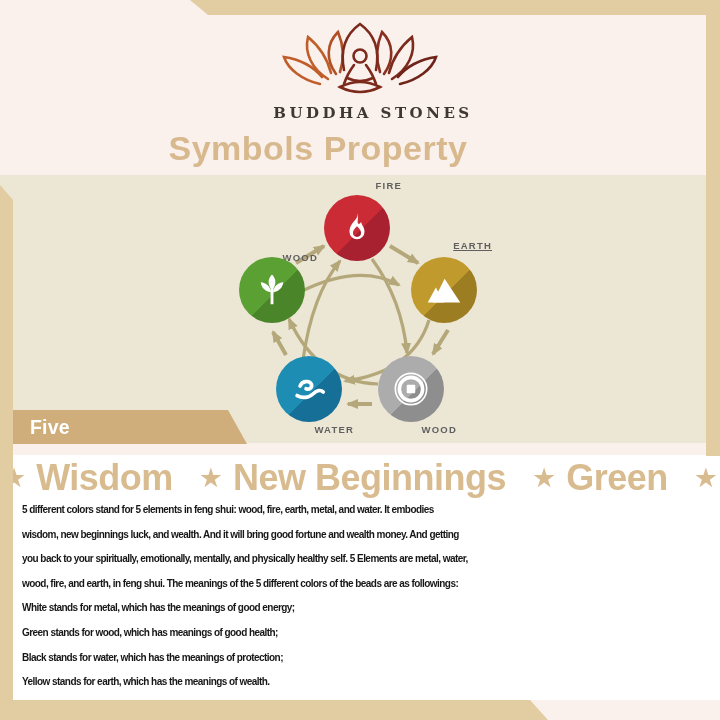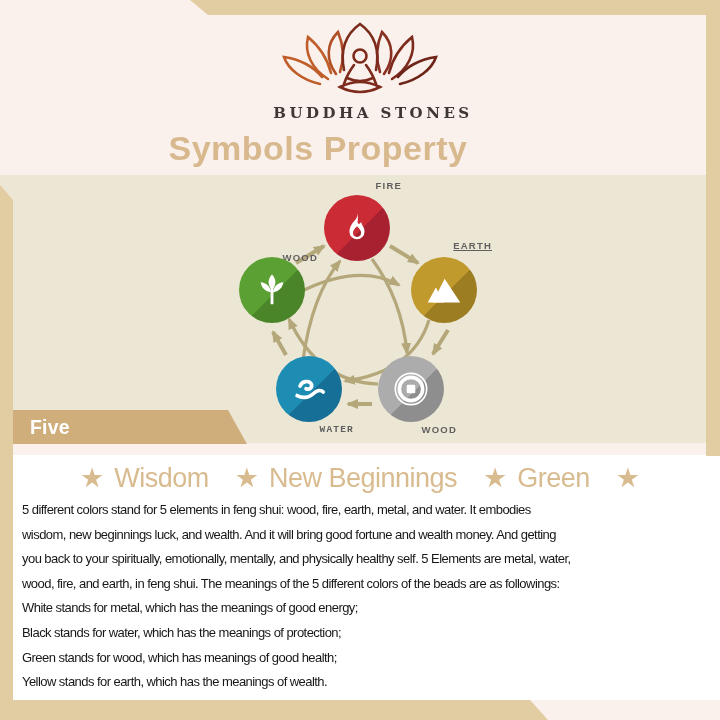--- a/index.html
+++ b/index.html
@@ -46,26 +46,26 @@
   .ribbon{left:13px;top:410px;width:234px;height:34px;background:var(--ribbon-tan);
           clip-path:polygon(0 0,215px 0,234px 34px,0 34px);z-index:7;
           line-height:34px;padding-left:17px;box-sizing:border-box;
           font-size:19.5px;font-weight:700;color:var(--ribbon-text);letter-spacing:.2px;}
 
   
   .benefits{left:0;top:458px;width:720px;height:40px;z-index:3;
             display:flex;align-items:center;justify-content:center;gap:26px;}
   .benefit{display:flex;align-items:center;gap:10px;color:var(--star-gold);}
   .benefit .star{font-size:27px;line-height:1;}
-  .benefit .blabel{font-size:27px;font-weight:400;letter-spacing:-.5px;font-stretch:condensed;}
+  .benefit .blabel{font-size:36px;font-weight:700;letter-spacing:-.5px;font-stretch:condensed;}
 
   
   .desc{left:22px;top:498px;width:692px;z-index:3;color:var(--body-text);}
-  .desc div{font-size:13px;line-height:24.6px;letter-spacing:-.55px;
-            font-weight:400;white-space:nowrap;font-stretch:condensed;}
+  .desc div{font-size:10px;line-height:24.6px;letter-spacing:-.55px;
+            font-weight:700;white-space:nowrap;font-stretch:condensed;}
 </style>
 </head>
 <body>
 
 <div class="abs diagram-bg"></div>
 <div class="abs white-panel"></div>
 
 <div class="abs band-top"></div>
 <div class="abs strip-right"></div>
 <div class="abs strip-left"></div>
@@ -138,21 +138,21 @@
 </div>
 
 <div class="abs el-label" style="left:402px;top:240px;text-decoration:underline;">EARTH</div>
 <div class="abs circle el-earth" style="left:411px;top:257px;">
   <svg width="40" height="40" viewBox="0 0 32 32">
     <path fill="#fff" d="M16.5 7 L29 26 H7 Z"></path>
     <path fill="#fff" d="M9.5 14 L16 26 H3 Z"></path>
   </svg>
 </div>
 
-<div class="abs el-label" style="left:264px;top:424px;font-family:Liberation Mono, monospace;">WATER</div>
+<div class="abs el-label" style="left:264px;top:424px;">WATER</div>
 <div class="abs circle el-water" style="left:276px;top:356px;">
   <svg width="38" height="38" viewBox="0 0 32 32">
     <g fill="none" stroke="#fff" stroke-width="3.1" stroke-linecap="round">
       <path d="M8.5 13.5 C10 9 16.5 8.5 18 12 C19 14.5 16.5 17 13.5 15.8"></path>
       <path d="M6 21.5 C10.5 24 16 23.5 19.5 20 C22.5 17 26 16.5 28 18.5"></path>
     </g>
   </svg>
 </div>
 
 <div class="abs el-label" style="left:367px;top:424px;">WOOD</div>
@@ -183,16 +183,16 @@
     <span class="star">★</span>
   </div>
 </div>
 
 <div class="abs desc">
   <div>5 different colors stand for 5 elements in feng shui: wood, fire, earth, metal, and water. It embodies</div>
   <div>wisdom, new beginnings luck, and wealth. And it will bring good fortune and wealth money. And getting</div>
   <div>you back to your spiritually, emotionally, mentally, and physically healthy self. 5 Elements are metal, water,</div>
   <div>wood, fire, and earth, in feng shui. The meanings of the 5 different colors of the beads are as followings:</div>
   <div>White stands for metal, which has the meanings of good energy;</div>
+  <div>Green stands for wood, which has meanings of good health;</div>
   <div>Black stands for water, which has the meanings of protection;</div>
-  <div>Green stands for wood, which has meanings of good health;</div>
   <div>Yellow stands for earth, which has the meanings of wealth.</div>
 </div>
 
 </body></html>

